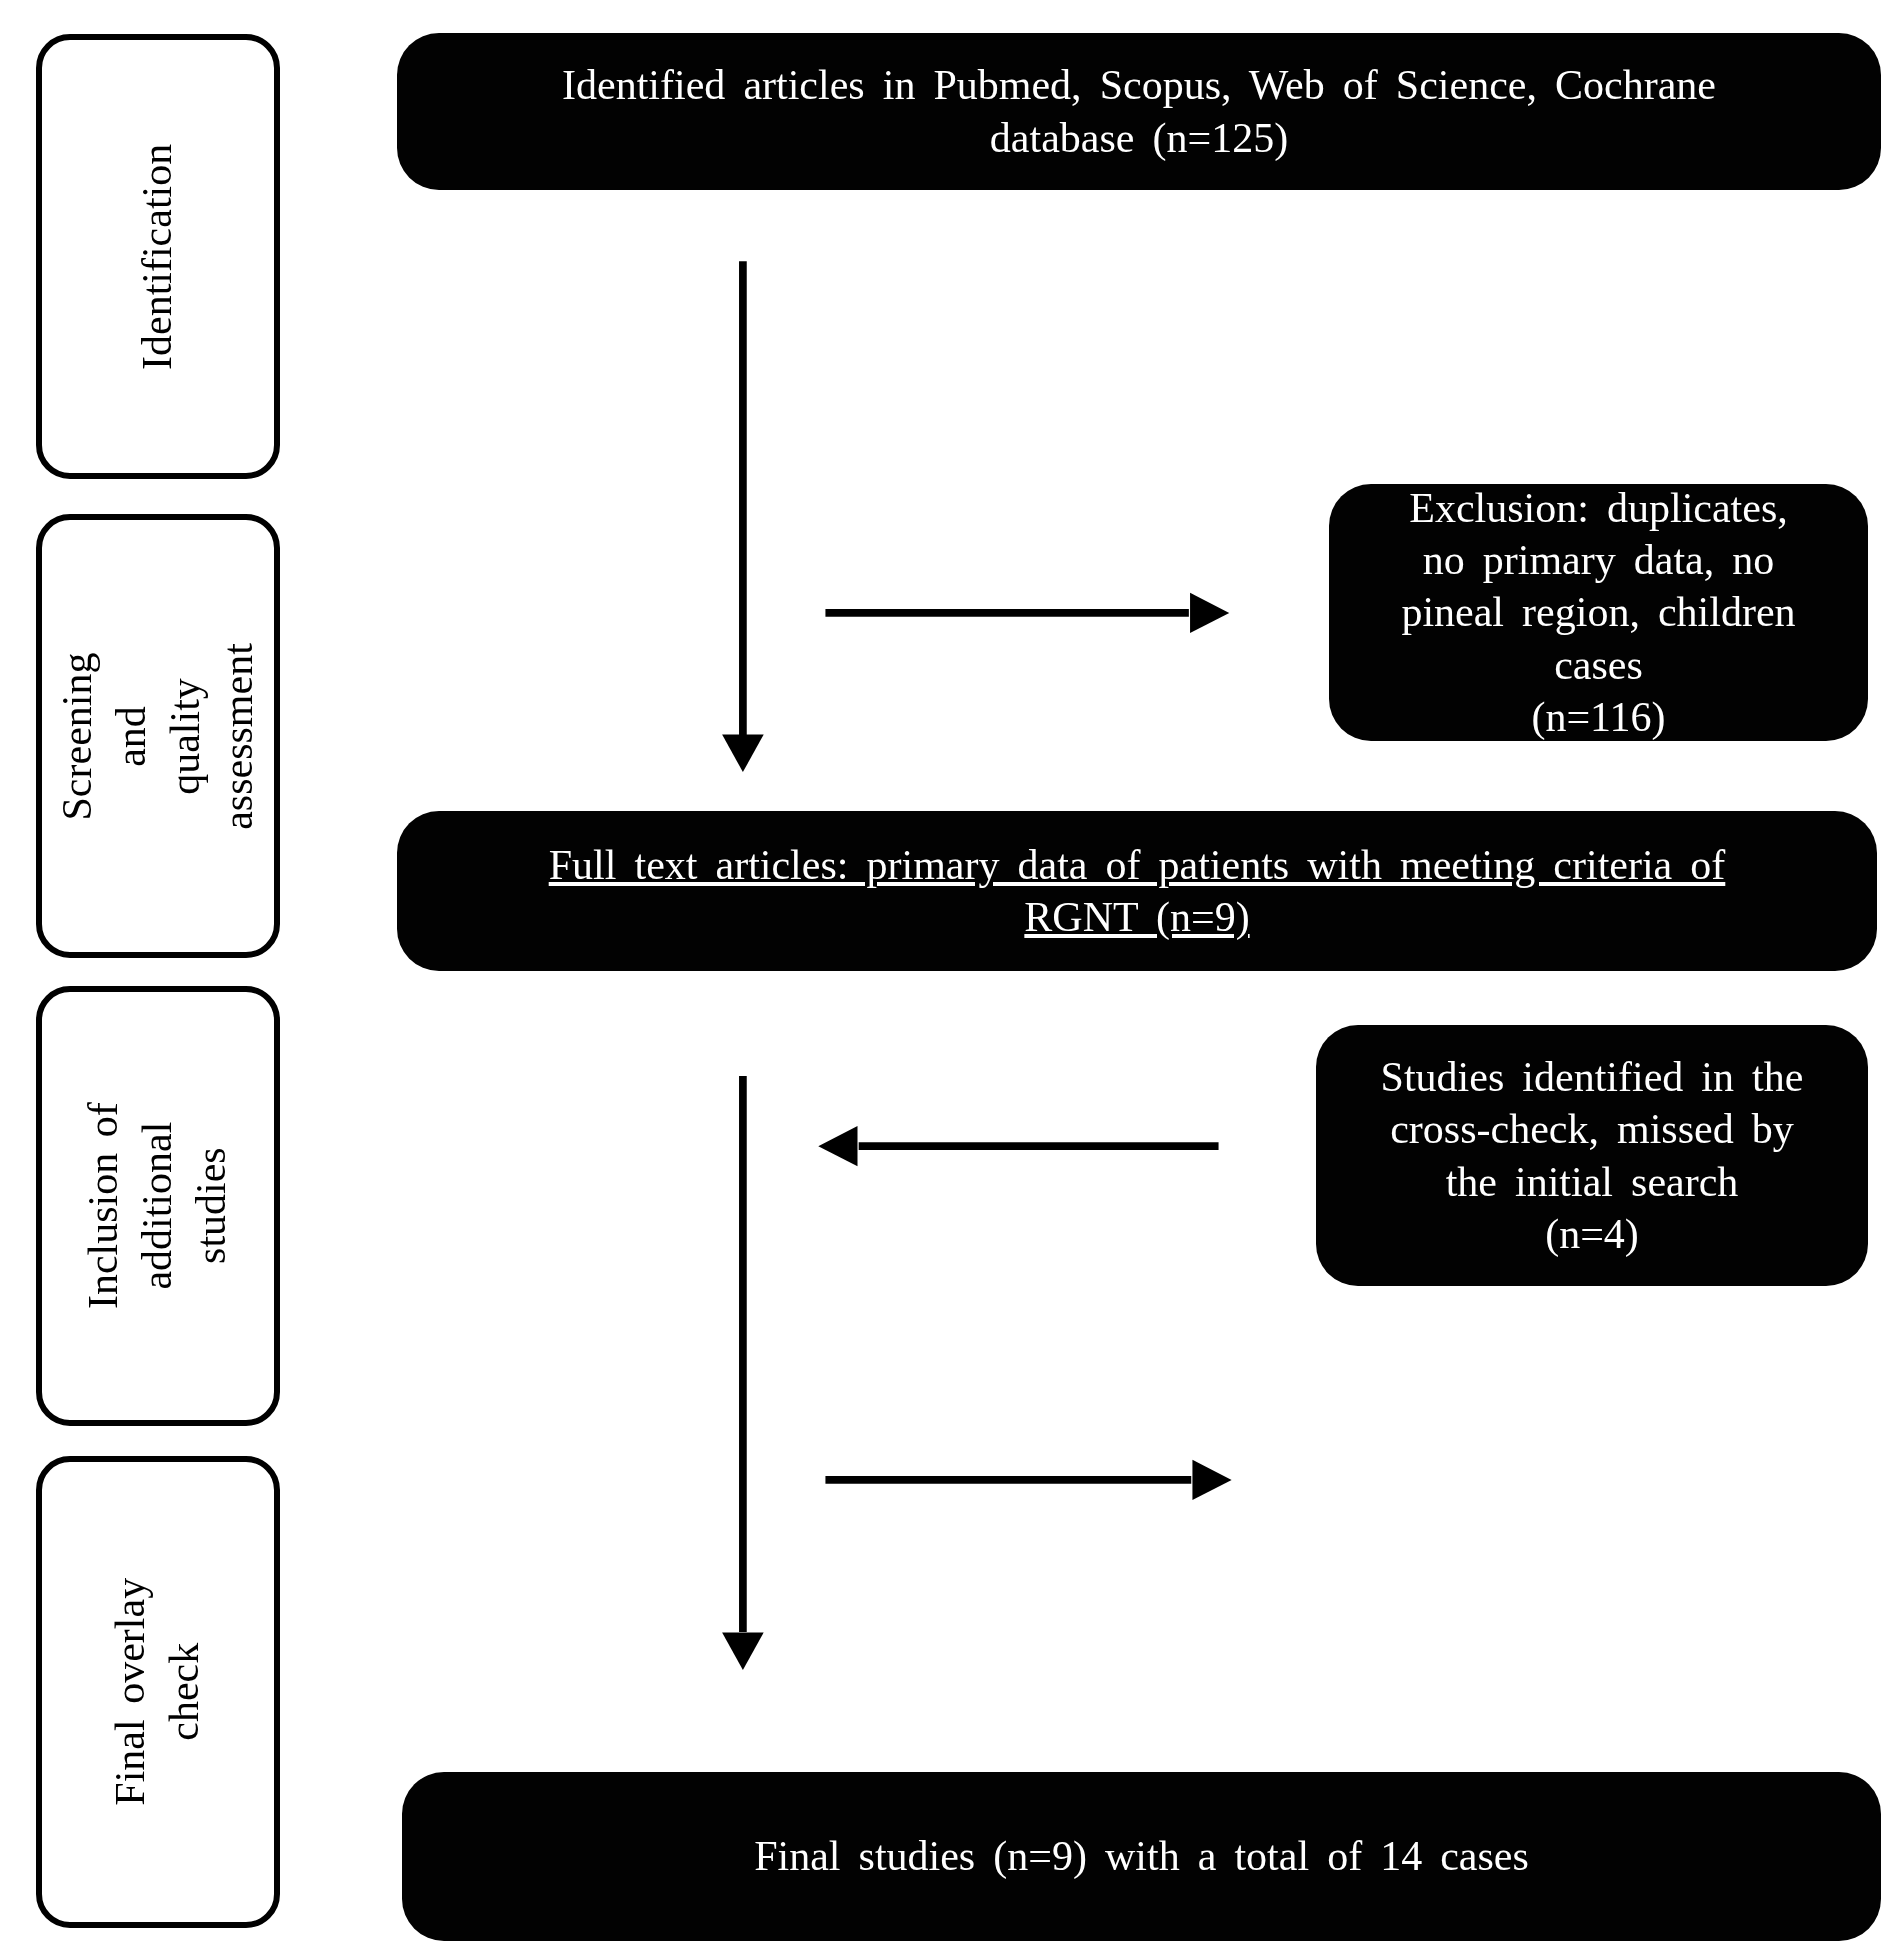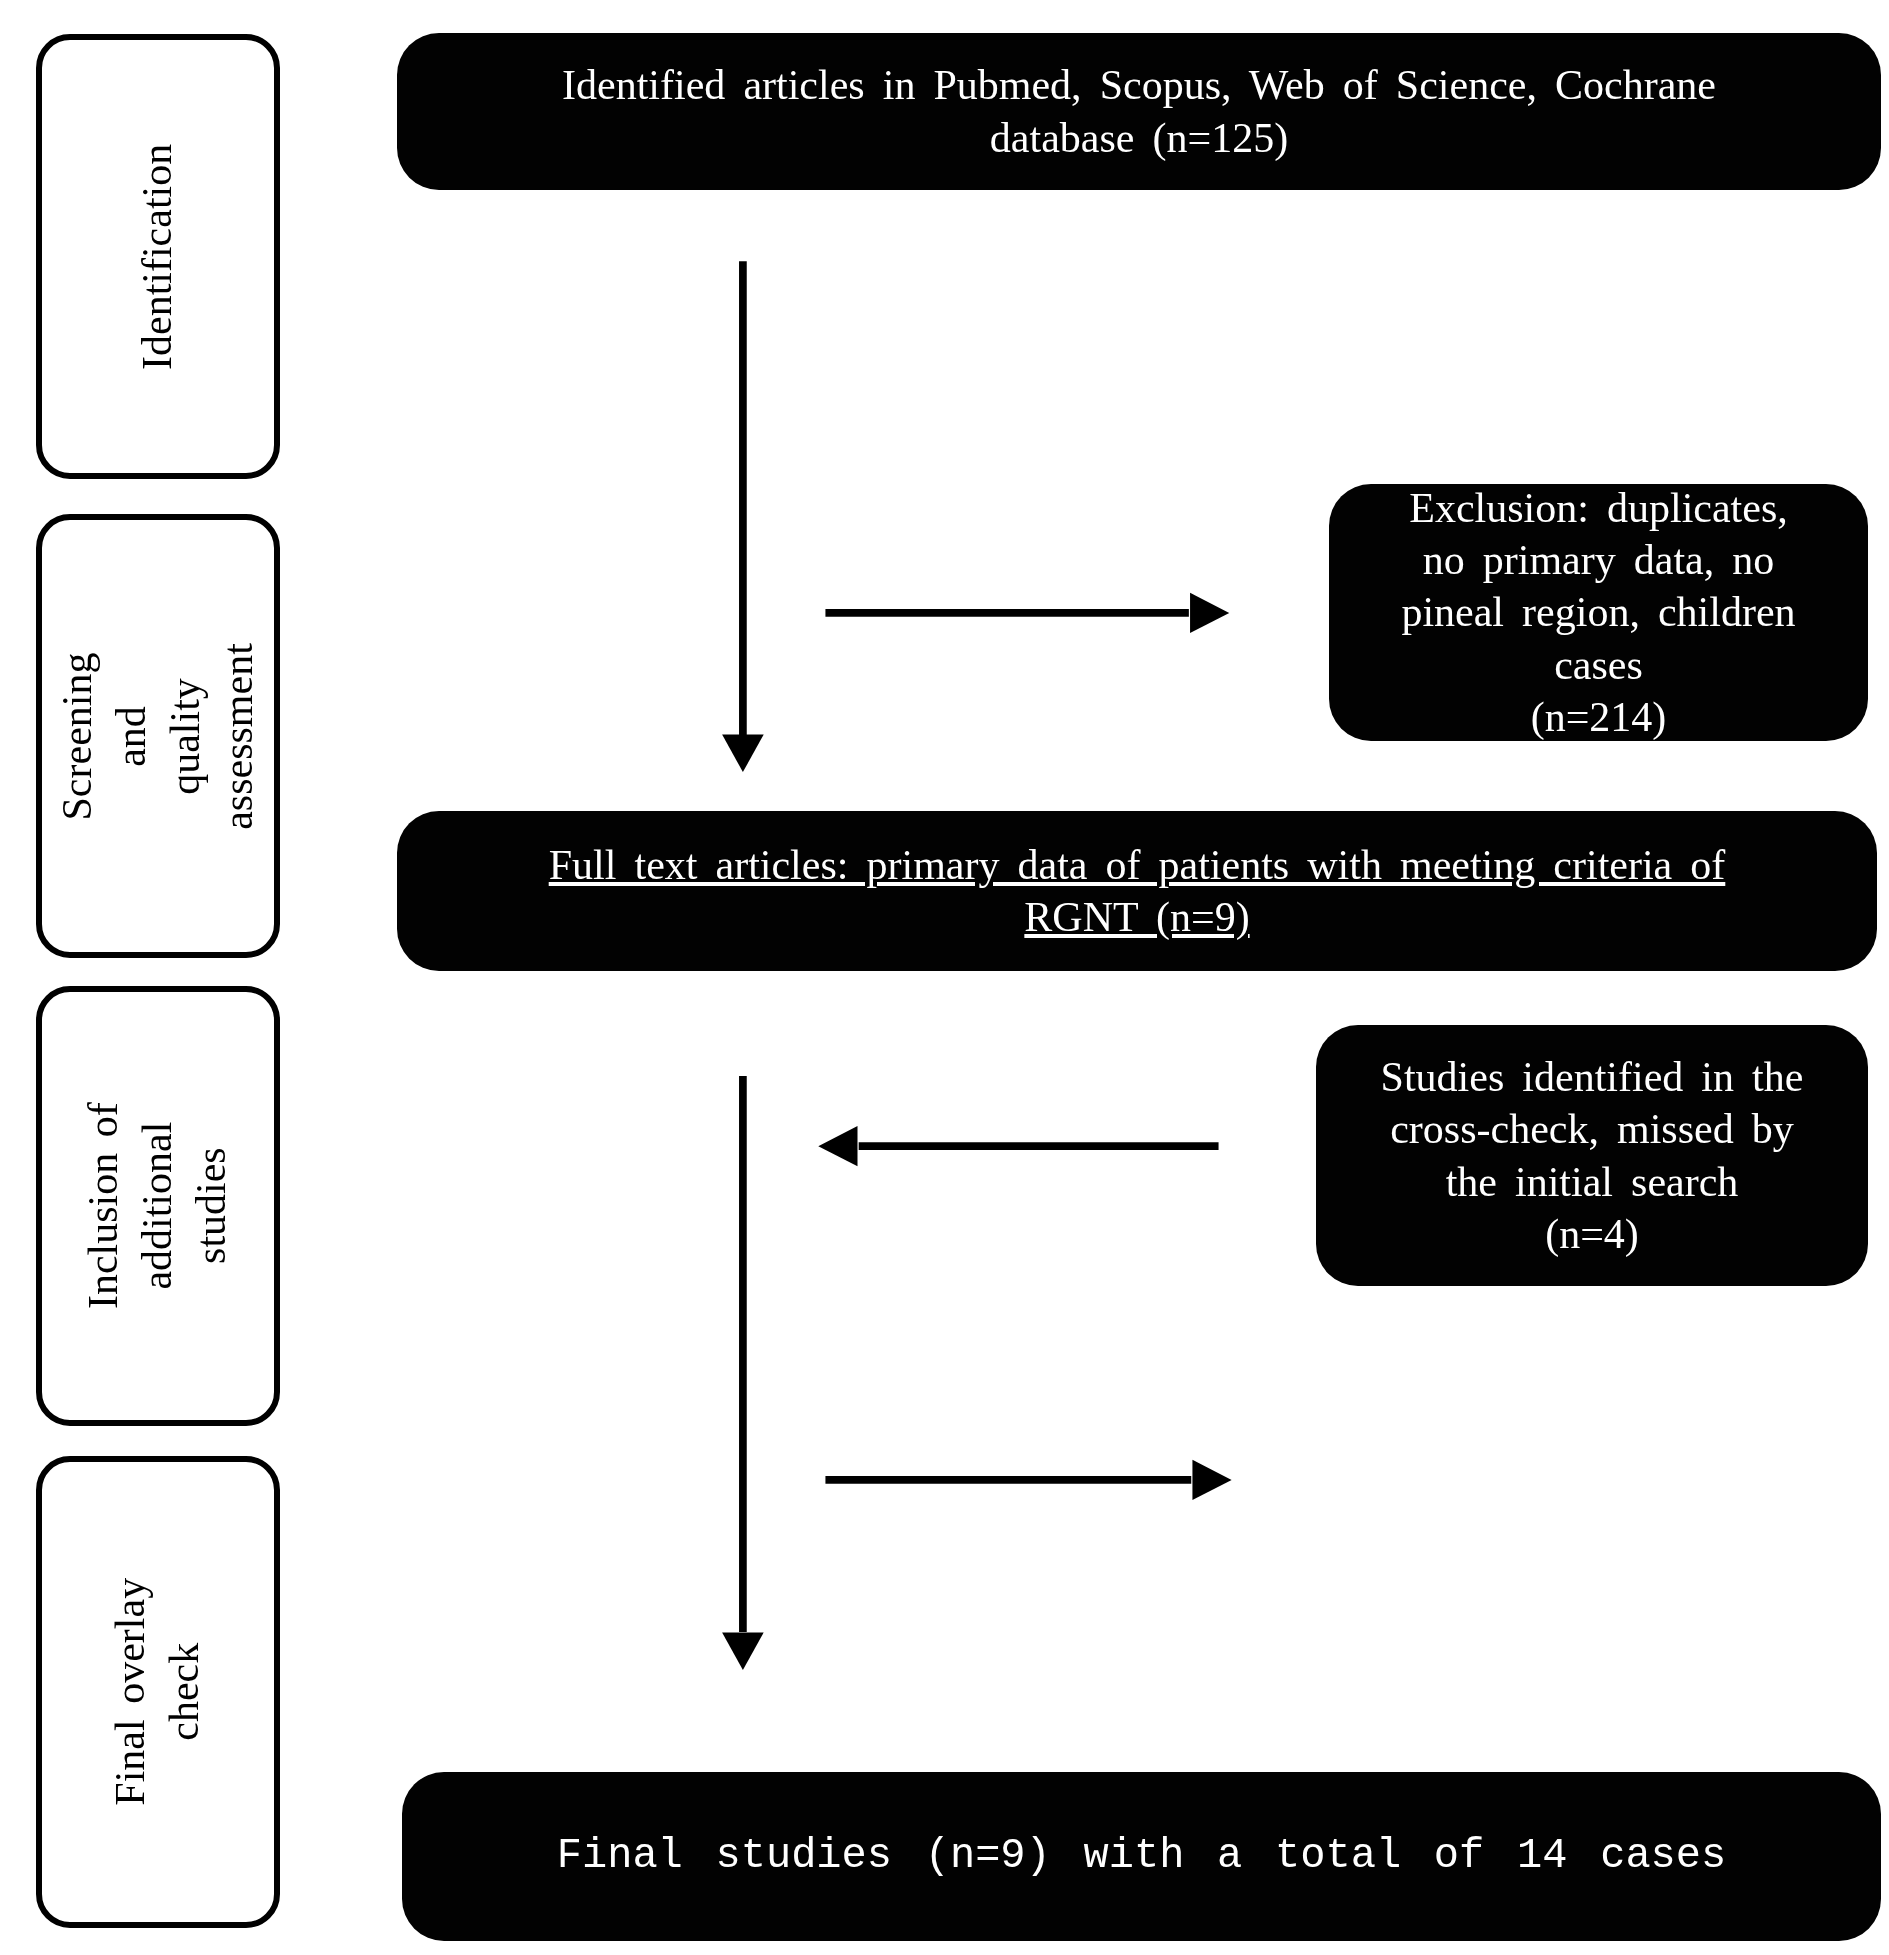--- a/index.html
+++ b/index.html
@@ -59,21 +59,21 @@
     white-space: pre-line;
     word-spacing: 0.18em;
     box-sizing: border-box;
     padding: 4px 24px;
   }
   .box-identified { left: 397px;  top: 33px;   width: 1484px; height: 157px; }
   .box-exclusion1 { left: 1329px; top: 484px;  width: 539px;  height: 257px; }
   .box-fulltext   { left: 397px;  top: 811px; width: 1480px; height: 160px; text-decoration: underline; }
   .box-crosscheck { left: 1316px; top: 1025px; width: 552px;  height: 261px; }
   .box-exclusion2 { left: 1316px; top: 1348px; width: 552px;  height: 264px; }
-  .box-final      { left: 402px;  top: 1772px; width: 1479px; height: 169px; font-family: Liberation Mono, monospace; }
+  .box-final      { left: 402px;  top: 1772px; width: 1479px; height: 169px; }
 
   .arrow-layer {
     position: absolute;
     left: 0;
     top: 0;
     width: 1889px;
     height: 1955px;
     pointer-events: none;
   }
   .arrow-layer line { stroke: #000000; stroke-width: 13; }
@@ -123,21 +123,21 @@
       <polygon points="2074,2492 2008,2458 2008,2526"></polygon>
     </g>
   </svg>
 
   <div class="flow-box box-identified">Identified articles in Pubmed, Scopus, Web of Science, Cochrane
 database (n=125)</div>
   <div class="flow-box box-exclusion1">Exclusion: duplicates,
 no primary data, no
 pineal region, children
 cases
-(n=214)</div>
+(n=116)</div>
   <div class="flow-box box-fulltext">Full text articles: primary data of patients with meeting criteria of
 RGNT (n=9)</div>
   <div class="flow-box box-crosscheck">Studies identified in the
 cross-check, missed by
 the initial search
 (n=4)</div>
   <div class="flow-box box-final">Final studies (n=9) with a total of 14 cases</div>
 
 </div>
 

